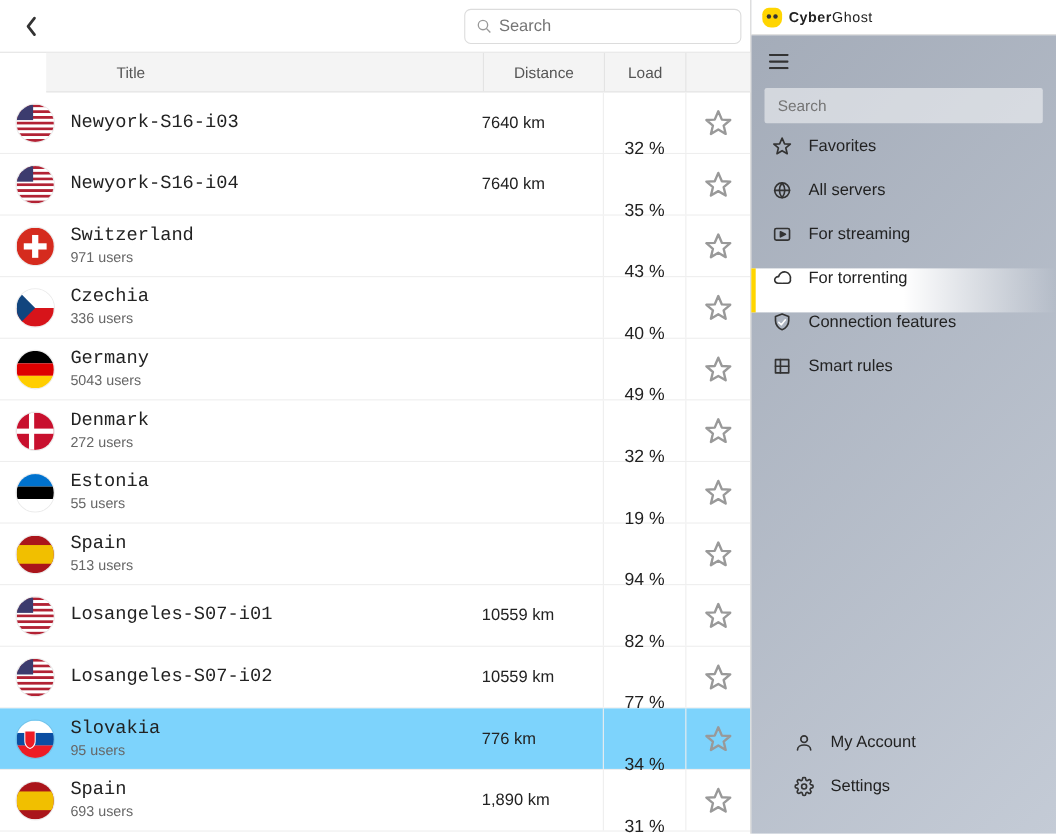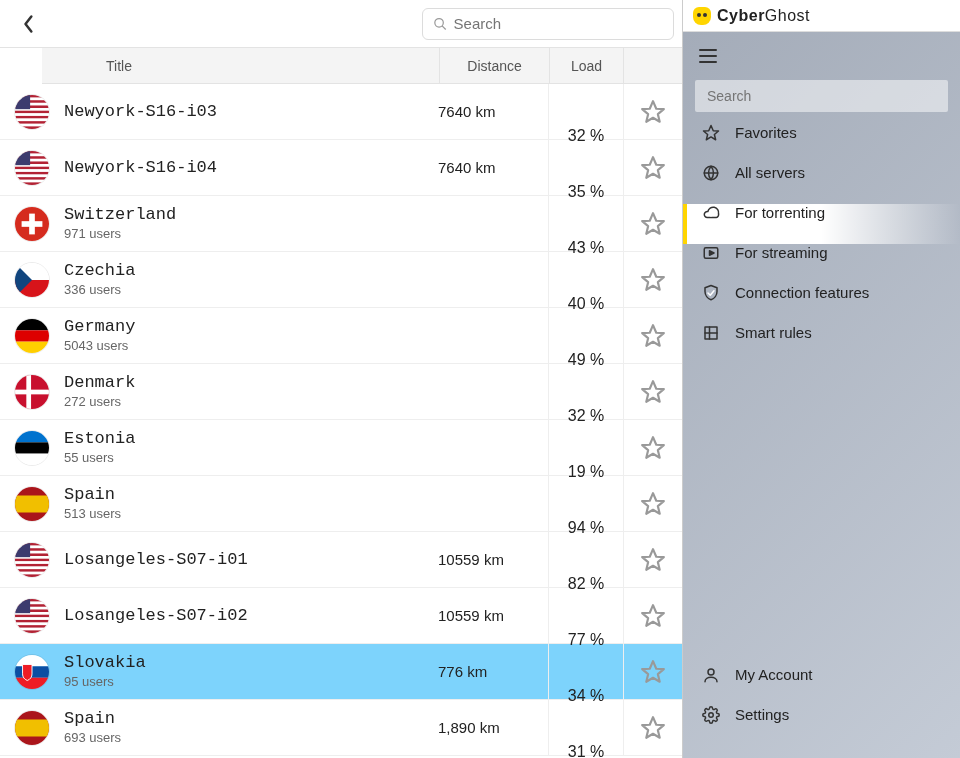--- a/index.html
+++ b/index.html
@@ -26,32 +26,32 @@
   .row .dist { width: 110px; text-align: left; font-size: 15px; padding-right: 16px; color: #222; }
   .row .load { width: 74px; text-align: center; font-size: 16px; color: #222; margin-top: 48px; }
   .row .fav { width: 58px; display: flex; align-items: center; justify-content: center; color: #888; }
   .divider-v { width: 1px; background: #eee; align-self: stretch; }
 
   .panel { flex: 1; display: flex; flex-direction: column; background: linear-gradient(135deg, #a3abb8 0%, #c4cbd6 100%); border-left: 1px solid #ccc; }
   .brand { height: 32px; display: flex; align-items: center; gap: 6px; padding: 0 10px; background: #fff; border-bottom: 1px solid #ddd; }
   .brand .logo { width: 18px; height: 18px; border-radius: 6px 6px 8px 8px; background: #ffd500; position: relative; }
   .brand .logo::before, .brand .logo::after { content: ""; position: absolute; width: 4px; height: 4px; background: #333; border-radius: 50%; top: 6px; }
   .brand .logo::before { left: 4px; } .brand .logo::after { right: 4px; }
-  .brand-text { font-weight: 700; font-size: 16px; letter-spacing: .5px; }
+  .brand-text { font-weight: 700; font-size: 13px; letter-spacing: .5px; }
   .brand-text .ghost { font-weight: 400; }
   .hamburger { height: 48px; display: flex; align-items: center; padding: 0 16px; cursor: pointer; }
   .psearch { margin: 0 12px 12px 12px; }
   .psearch input { width: 100%; height: 32px; border: none; background: rgba(255,255,255,0.5); padding: 0 12px; font-size: 14px; color: #555; outline: none; border-radius: 2px; }
   .nav { display: flex; flex-direction: column; }
   .nav-item { height: 40px; display: flex; align-items: flex-start; gap: 14px; padding: 0 18px; font-size: 15px; color: #222; cursor: pointer; }
   .nav-item .nicon { width: 20px; display: flex; align-items: center; justify-content: center; color: #444; }
   .nav-item.active { background: linear-gradient(90deg, #fff 0%, #fff 50%, rgba(255,255,255,0) 100%); position: relative; }
   .nav-item.active::before { content: ""; position: absolute; left: 0; top: 0; bottom: 0; width: 4px; background: #ffd500; }
   .spacer { flex: 1; }
-  .bottom { padding-bottom: 12px; }
+  .bottom { padding-bottom: 12px; padding-left: 20px; }
 
   
   .flag svg { width: 100%; height: 100%; }
 </style>
 </head>
 <body>
 
 <div class="app">
 
   <div class="main">
@@ -447,38 +447,38 @@
         <div class="nav-item">
           <span class="nicon">
             <svg width="18" height="18" viewBox="0 0 24 24" fill="none" stroke="#333" stroke-width="2" stroke-linecap="round" stroke-linejoin="round">
               <circle cx="12" cy="12" r="9"></circle>
               <line x1="3" y1="12" x2="21" y2="12"></line>
               <path d="M12 3a14 14 0 0 1 0 18a14 14 0 0 1 0-18"></path>
             </svg>
           </span>
           <span>All servers</span>
         </div>
+        <div class="nav-item">
+          <span class="nicon">
+            <svg width="18" height="18" viewBox="0 0 24 24" fill="none" stroke="#333" stroke-width="2" stroke-linecap="round" stroke-linejoin="round">
+              <rect x="3" y="5" width="18" height="14" rx="2"></rect>
+              <polygon points="10,9 16,12 10,15" fill="#333"></polygon>
+            </svg>
+          </span>
+          <span>For streaming</span>
+        </div>
         <div class="nav-item active">
           <span class="nicon">
             <svg width="18" height="18" viewBox="0 0 24 24" fill="none" stroke="#333" stroke-width="2" stroke-linecap="round" stroke-linejoin="round">
               <path d="M19 18H7a4 4 0 1 1 .8-7.93A6 6 0 0 1 22 13a4 4 0 0 1-3 5z"></path>
               <path d="M12 11v5" stroke="#fff" stroke-width="2"></path>
               <path d="M9 13l3-3 3 3" stroke="#fff" stroke-width="2" fill="none"></path>
             </svg>
           </span>
           <span>For torrenting</span>
-        </div>
-        <div class="nav-item">
-          <span class="nicon">
-            <svg width="18" height="18" viewBox="0 0 24 24" fill="none" stroke="#333" stroke-width="2" stroke-linecap="round" stroke-linejoin="round">
-              <rect x="3" y="5" width="18" height="14" rx="2"></rect>
-              <polygon points="10,9 16,12 10,15" fill="#333"></polygon>
-            </svg>
-          </span>
-          <span>For streaming</span>
         </div>
         <div class="nav-item">
           <span class="nicon">
             <svg width="18" height="18" viewBox="0 0 24 24" fill="none" stroke="#333" stroke-width="2" stroke-linecap="round" stroke-linejoin="round">
               <path d="M12 2l8 3v5c0 5-3.4 9.6-8 11-4.6-1.4-8-6-8-11V5l8-3z"></path>
               <polyline points="8,12 11,15 16,9" stroke="#fff" stroke-width="2" fill="none"></polyline>
             </svg>
           </span>
           <span>Connection features</span>
         </div>

